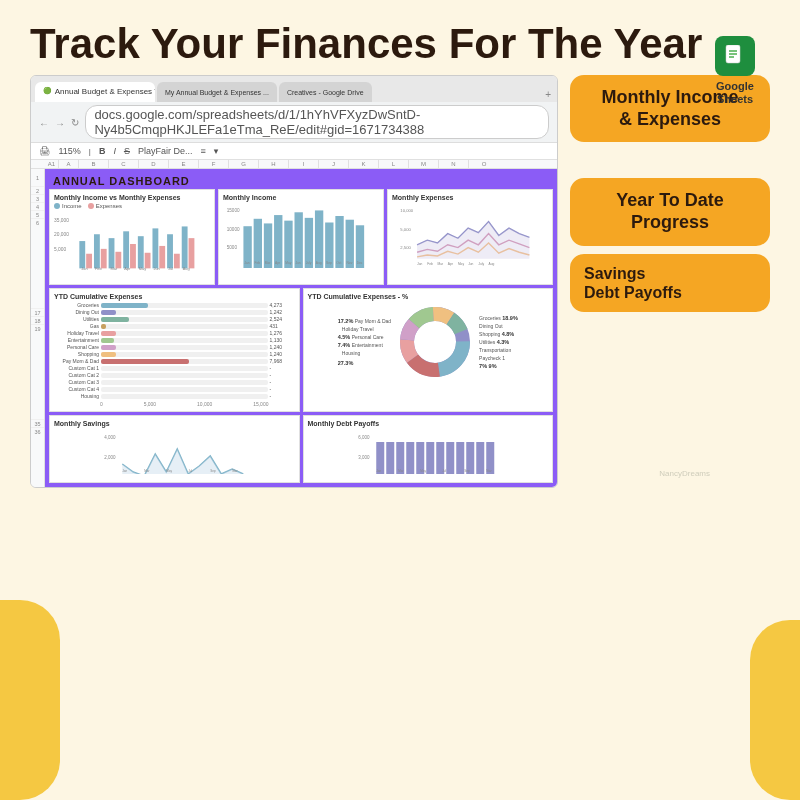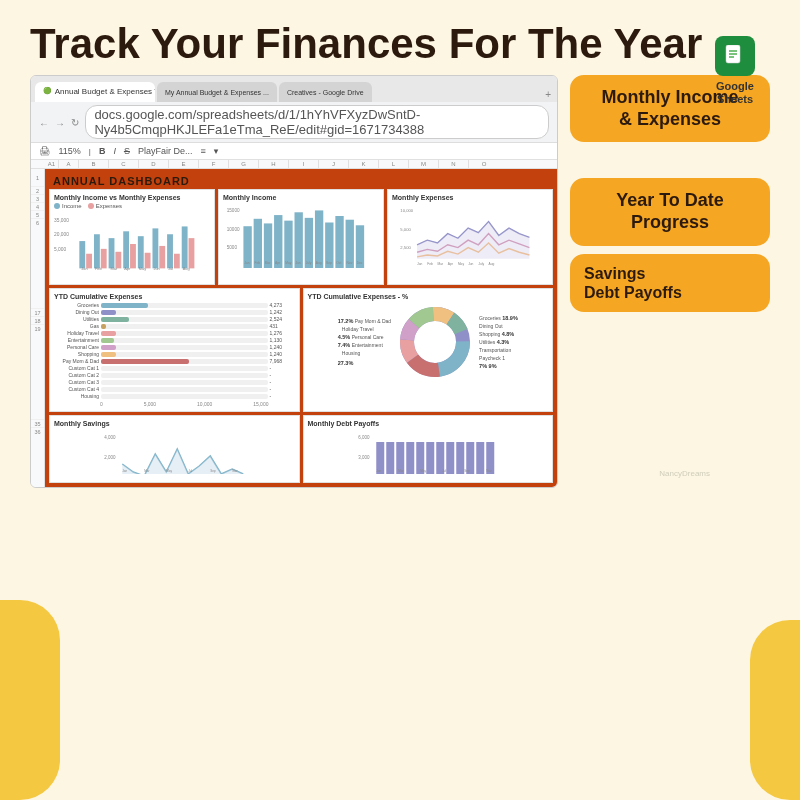--- a/index.html
+++ b/index.html
@@ -177,21 +177,21 @@
       flex-wrap: wrap;
     }
     .toolbar-btn {
       font-size: 9px;
       color: #555;
       padding: 1px 2px;
     }
 
     
     .dashboard-area {
-      background: #c2410c;
+      background: #8b5cf6;
       padding: 4px;
     }
     .dashboard-title {
       font-size: 11px;
       font-weight: 800;
       color: #2c1a0e;
       padding: 2px 4px;
       letter-spacing: 1px;
     }
     .charts-grid {

